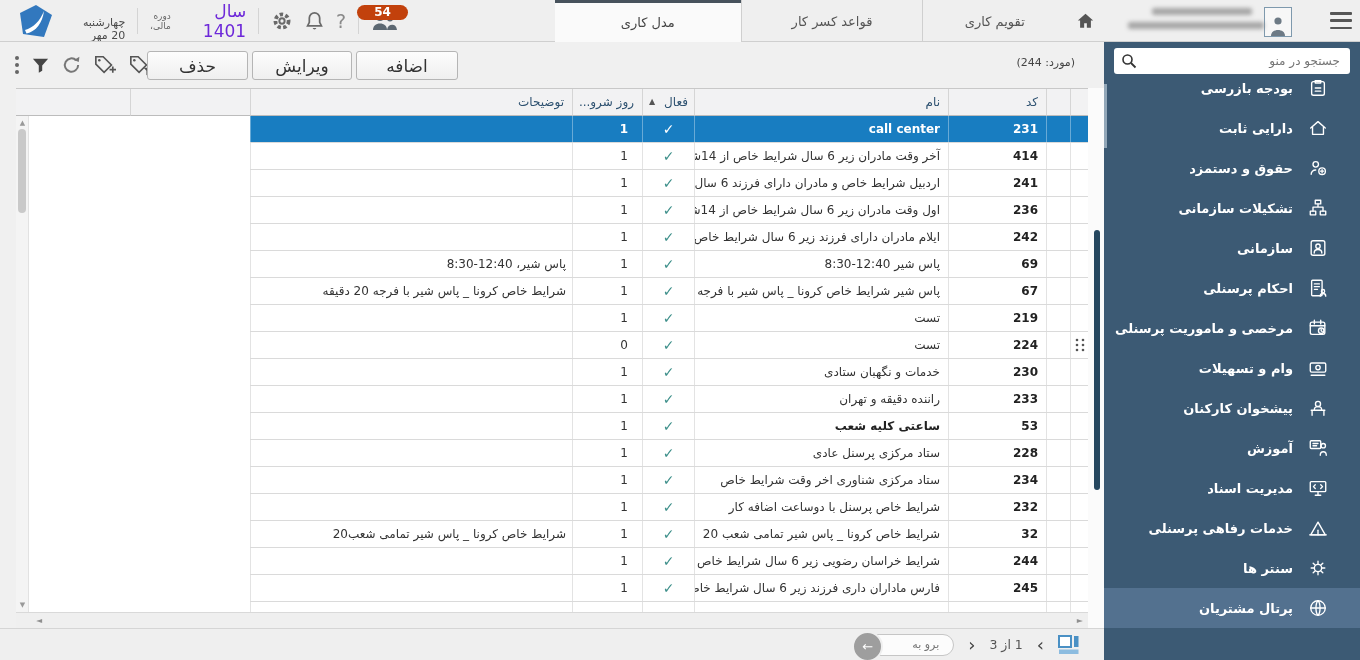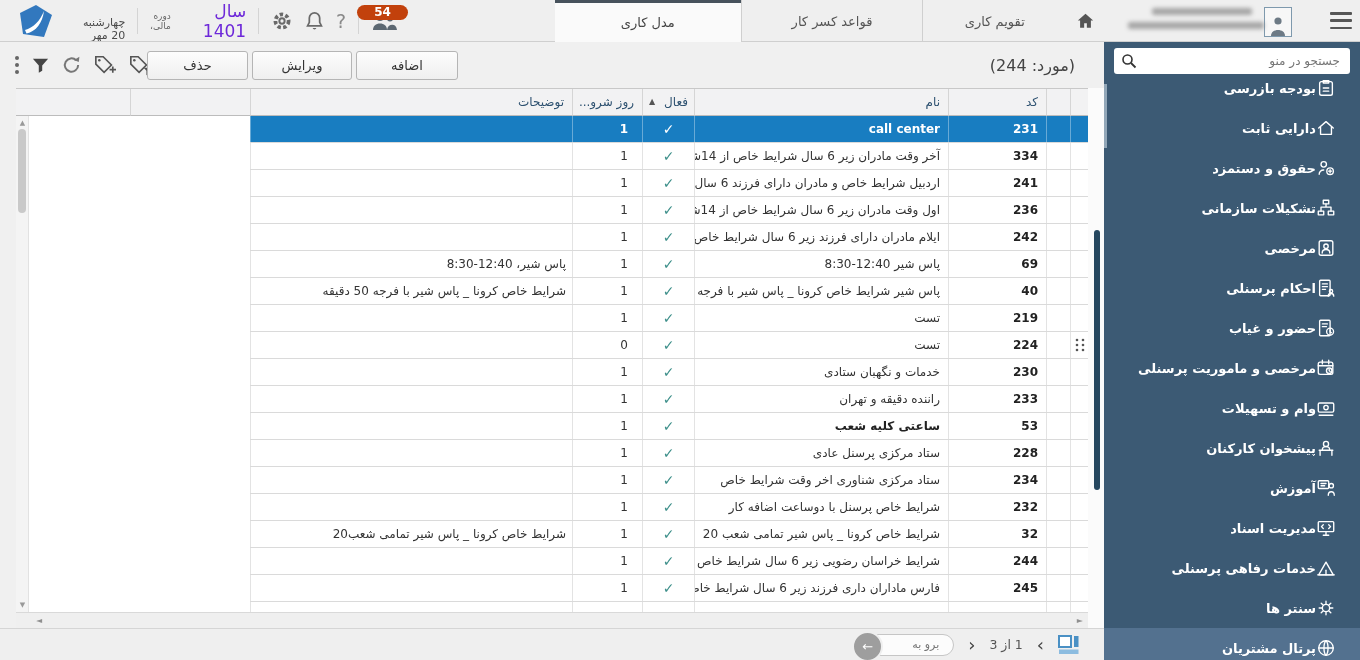--- a/index.html
+++ b/index.html
@@ -26,22 +26,22 @@
   .tab-home{width:38px;height:42px;display:flex;align-items:center;justify-content:center;cursor:pointer;}
   
   .user-area{position:absolute;right:0;top:0;width:256px;height:41px;background:#efefef;}
   .hamburger{position:absolute;right:8px;top:12px;width:22px;height:17px;display:flex;flex-direction:column;justify-content:space-between;cursor:pointer;}
   .hamburger div{height:2.5px;background:#555;border-radius:1px;}
   .avatar-box{position:absolute;right:68px;top:7px;width:26px;height:28px;border:1px solid #7e99ad;background:#f7f7f7;display:flex;align-items:flex-end;justify-content:center;cursor:pointer;}
   .blur-line{position:absolute;background:#8d8d8d;border-radius:2px;filter:blur(2px);opacity:.75;}
   
   .toolbar{position:absolute;left:0;top:42px;width:1104px;height:46px;background:#f0f0f0;direction:ltr;}
   .tool-icons{position:absolute;left:14px;top:0;height:46px;display:flex;align-items:center;gap:11px;}
-  .btn{position:absolute;top:9px;height:29px;box-sizing:border-box;border:1px solid #b5b5b5;border-radius:3px;background:linear-gradient(#fdfdfd,#efefef);font-size:13px;color:#333;display:flex;align-items:center;justify-content:center;cursor:pointer;font-family:inherit;}
-  .count-label{position:absolute;top:14px;right:29px;font-size:16px;color:#444;direction:rtl;}
+  .btn{position:absolute;top:9px;height:29px;box-sizing:border-box;border:1px solid #b5b5b5;border-radius:3px;background:linear-gradient(#fdfdfd,#efefef);font-size:17px;color:#333;display:flex;align-items:center;justify-content:center;cursor:pointer;font-family:inherit;}
+  .count-label{position:absolute;top:14px;right:29px;font-size:11px;color:#444;direction:rtl;}
   
   .grid{position:absolute;left:16px;top:88px;width:1072px;height:540px;background:#fff;border-top:1px solid #c8c8c8;box-sizing:border-box;}
   .ghead{position:absolute;top:0;right:0;display:flex;height:27px;}
   .hcell{box-sizing:border-box;height:27px;line-height:26px;background:#f2f2f3;border-bottom:1px solid #bcbcbc;border-left:1px solid #d5d5d5;font-size:12px;color:#2d5170;padding:0 8px;white-space:nowrap;overflow:hidden;cursor:pointer;}
   .hcell.nopad{padding:0;}
   .hcell.active-h{display:flex;align-items:center;justify-content:space-between;padding:0 6px;}
   .sort-arrow{font-size:8px;color:#555;}
   .rows-wrap{position:absolute;top:27px;right:0;width:838px;}
   .trow{display:flex;height:27px;box-sizing:border-box;border-bottom:1px solid #dadada;background:#fff;cursor:pointer;}
   .tcell{box-sizing:border-box;height:26px;line-height:26px;border-left:1px solid #e3e3e3;font-size:12px;color:#333;white-space:nowrap;overflow:hidden;}
@@ -75,21 +75,21 @@
   .goto-input{position:absolute;right:0;top:1px;width:94px;height:22px;box-sizing:border-box;border:1px solid #c6c6c6;border-radius:12px;background:#fcfcfc;font-size:11px;color:#555;padding:0 14px 0 26px;outline:none;font-family:inherit;text-align:right;direction:rtl;}
   .goto-btn{position:absolute;left:-6px;top:-2px;width:27px;height:27px;border-radius:50%;background:#9e9e9e;border:2px solid #efefef;color:#fff;font-size:13px;display:flex;align-items:center;justify-content:center;cursor:pointer;}
   
   .sidebar{position:absolute;right:0;top:42px;width:256px;height:618px;background:#3c5a74;overflow:hidden;}
   .side-search{position:absolute;top:0;right:0;width:256px;height:38px;background:#3c5a74;z-index:3;}
   .search-box{position:absolute;top:6px;right:10px;width:236px;height:26px;background:#fff;border-radius:3px;}
   .search-input{position:absolute;right:0;top:0;width:100%;height:26px;border:none;background:transparent;font-size:12px;color:#444;padding:0 10px 0 30px;box-sizing:border-box;outline:none;font-family:inherit;text-align:right;}
   .search-icon{position:absolute;left:7px;top:5px;}
   .side-scrollthumb{position:absolute;left:0;top:42px;width:3px;height:64px;background:#a7bac9;opacity:.8;z-index:4;}
   .side-list{position:absolute;top:26px;right:0;width:256px;z-index:2;}
-  .side-item{height:40px;display:flex;align-items:center;gap:0;padding-right:24px;box-sizing:border-box;cursor:pointer;color:#fff;}
+  .side-item{height:40px;display:flex;align-items:center;gap:15px;padding-right:32px;box-sizing:border-box;cursor:pointer;color:#fff;}
   .side-item.selected{background:#53718f;}
   .side-label{font-size:13px;font-weight:bold;letter-spacing:0;}
   .side-icon{width:20px;height:20px;display:flex;align-items:center;justify-content:center;}
 </style>
 </head>
 <body>
 
 <div class="stage">
 
   <div class="topbar">
@@ -230,21 +230,21 @@
           <div class="tcell c-a"></div>
           <div class="tcell c-code">231</div>
           <div class="tcell c-name">call center</div>
           <div class="tcell c-active"><span class="check">✓</span></div>
           <div class="tcell c-day">1</div>
           <div class="tcell c-desc"></div>
         </div>
         <div class="trow">
           <div class="tcell c-handle"></div>
           <div class="tcell c-a"></div>
-          <div class="tcell c-code">334</div>
+          <div class="tcell c-code">414</div>
           <div class="tcell c-name">آخر وقت مادران زیر 6 سال شرایط خاص از 14شهریو...</div>
           <div class="tcell c-active"><span class="check">✓</span></div>
           <div class="tcell c-day">1</div>
           <div class="tcell c-desc"></div>
         </div>
         <div class="trow">
           <div class="tcell c-handle"></div>
           <div class="tcell c-a"></div>
           <div class="tcell c-code">241</div>
           <div class="tcell c-name">اردبیل شرایط خاص و مادران دارای فرزند 6 سال</div>
@@ -275,25 +275,25 @@
           <div class="tcell c-a"></div>
           <div class="tcell c-code">69</div>
           <div class="tcell c-name">پاس شیر 12:40-8:30</div>
           <div class="tcell c-active"><span class="check">✓</span></div>
           <div class="tcell c-day">1</div>
           <div class="tcell c-desc">پاس شیر، 12:40-8:30</div>
         </div>
         <div class="trow">
           <div class="tcell c-handle"></div>
           <div class="tcell c-a"></div>
-          <div class="tcell c-code">40</div>
+          <div class="tcell c-code">67</div>
           <div class="tcell c-name">پاس شیر شرایط خاص کرونا _ پاس شیر با فرجه 30 ...</div>
           <div class="tcell c-active"><span class="check">✓</span></div>
           <div class="tcell c-day">1</div>
-          <div class="tcell c-desc">شرایط خاص کرونا _ پاس شیر با فرجه 50 دقیقه</div>
+          <div class="tcell c-desc">شرایط خاص کرونا _ پاس شیر با فرجه 20 دقیقه</div>
         </div>
         <div class="trow">
           <div class="tcell c-handle"></div>
           <div class="tcell c-a"></div>
           <div class="tcell c-code">219</div>
           <div class="tcell c-name">تست</div>
           <div class="tcell c-active"><span class="check">✓</span></div>
           <div class="tcell c-day">1</div>
           <div class="tcell c-desc"></div>
         </div>
@@ -485,43 +485,32 @@
           <span class="side-label">تشکیلات سازمانی</span>
         </div>
         <div class="side-item">
           <span class="side-icon">
             <svg width="20" height="20" viewBox="0 0 22 22">
               <rect x="3.5" y="3" width="15" height="16" rx="2" fill="none" stroke="#fff" stroke-width="1.5" stroke-linecap="round" stroke-linejoin="round"></rect>
               <circle cx="11" cy="9" r="2.4" fill="none" stroke="#fff" stroke-width="1.5" stroke-linecap="round" stroke-linejoin="round"></circle>
               <path d="M6.8 16.5c0-2.4 1.9-3.8 4.2-3.8s4.2 1.4 4.2 3.8" fill="none" stroke="#fff" stroke-width="1.5" stroke-linecap="round" stroke-linejoin="round"></path>
             </svg>
           </span>
-          <span class="side-label">مرخصی</span>
+          <span class="side-label">سازمانی</span>
         </div>
         <div class="side-item">
           <span class="side-icon">
             <svg width="20" height="20" viewBox="0 0 22 22">
               <rect x="4" y="2.5" width="11.5" height="17" rx="1" fill="none" stroke="#fff" stroke-width="1.5" stroke-linecap="round" stroke-linejoin="round"></rect>
               <path d="M7 6.5h5.5M7 9.5h5.5M7 12.5h3.5" fill="none" stroke="#fff" stroke-width="1.5" stroke-linecap="round" stroke-linejoin="round"></path>
               <circle cx="16.5" cy="14.5" r="1.8" fill="none" stroke="#fff" stroke-width="1.5" stroke-linecap="round" stroke-linejoin="round"></circle>
               <path d="M13.5 20c0-1.8 1.3-2.9 3-2.9s3 1.1 3 2.9" fill="none" stroke="#fff" stroke-width="1.5" stroke-linecap="round" stroke-linejoin="round"></path>
             </svg>
           </span>
           <span class="side-label">احکام پرسنلی</span>
-        </div>
-        <div class="side-item">
-          <span class="side-icon">
-            <svg width="20" height="20" viewBox="0 0 22 22">
-              <rect x="4" y="2.5" width="11.5" height="17" rx="1" fill="none" stroke="#fff" stroke-width="1.5" stroke-linecap="round" stroke-linejoin="round"></rect>
-              <path d="M7 6.5h5.5M7 9.5h4.5" fill="none" stroke="#fff" stroke-width="1.5" stroke-linecap="round" stroke-linejoin="round"></path>
-              <circle cx="15.5" cy="15" r="3.8" fill="none" stroke="#fff" stroke-width="1.5" stroke-linecap="round" stroke-linejoin="round"></circle>
-              <path d="M15.5 13v2.2l1.5 1" fill="none" stroke="#fff" stroke-width="1.5" stroke-linecap="round" stroke-linejoin="round"></path>
-            </svg>
-          </span>
-          <span class="side-label">حضور و غیاب</span>
         </div>
         <div class="side-item">
           <span class="side-icon">
             <svg width="20" height="20" viewBox="0 0 22 22">
               <rect x="2.5" y="4.5" width="16" height="13.5" rx="2" fill="none" stroke="#fff" stroke-width="1.5" stroke-linecap="round" stroke-linejoin="round"></rect>
               <path d="M2.5 8.5h16M7 2.5v4M14 2.5v4" fill="none" stroke="#fff" stroke-width="1.5" stroke-linecap="round" stroke-linejoin="round"></path>
               <circle cx="14.5" cy="14" r="3" fill="none" stroke="#fff" stroke-width="1.5" stroke-linecap="round" stroke-linejoin="round"></circle>
               <path d="M14.5 12.5V14l1.1.9" fill="none" stroke="#fff" stroke-width="1.5" stroke-linecap="round" stroke-linejoin="round"></path>
             </svg>
           </span>

